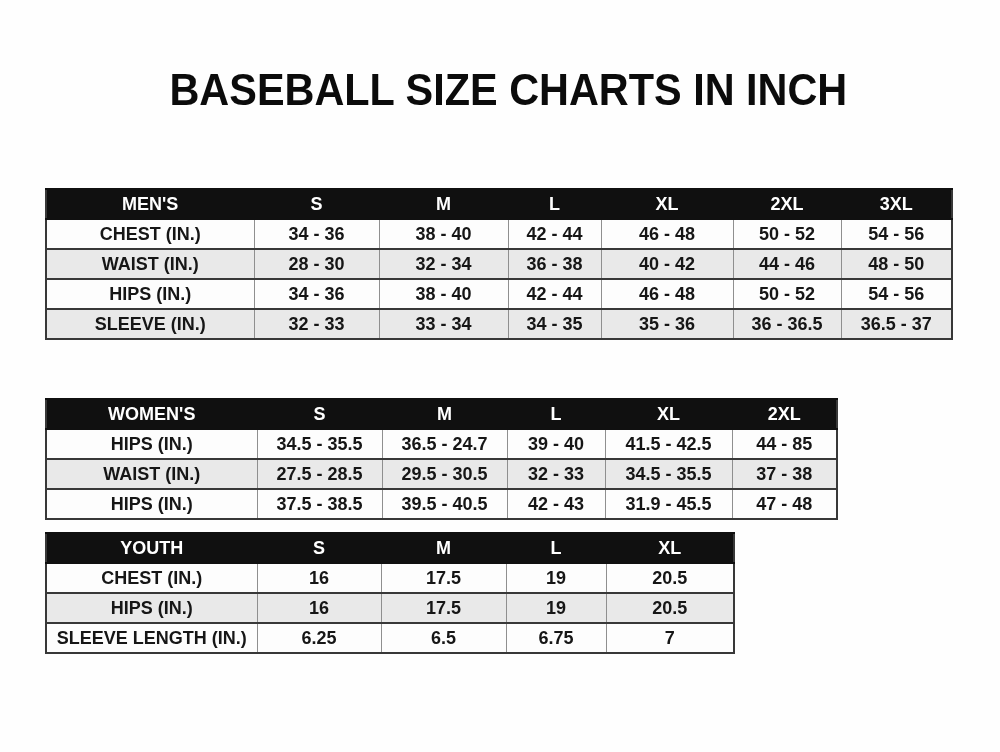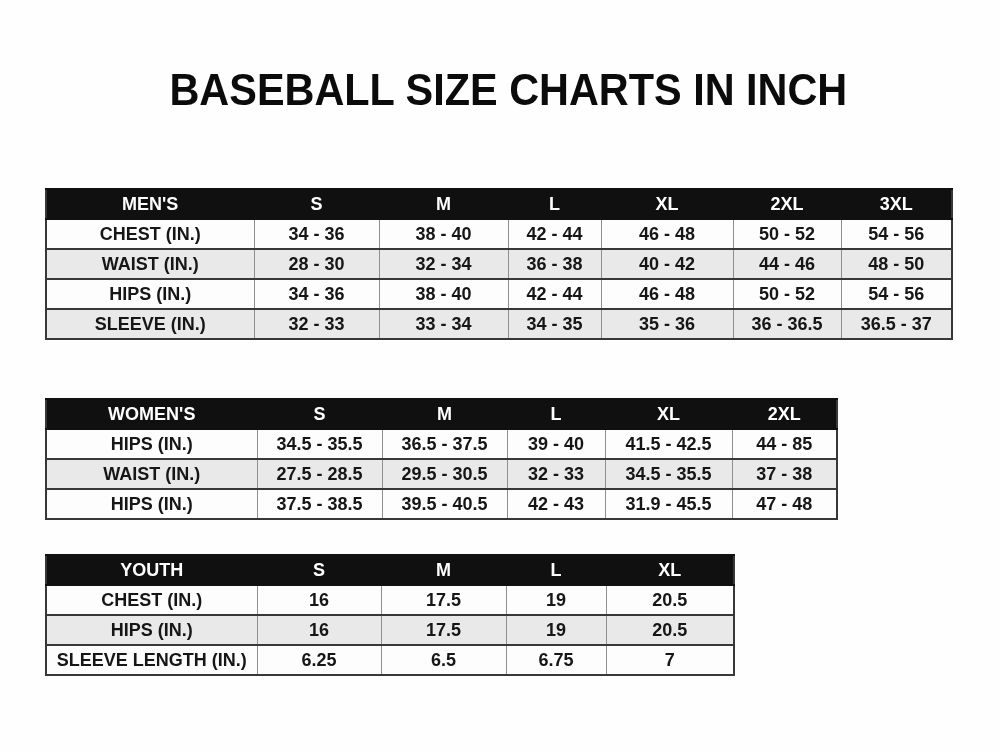--- a/index.html
+++ b/index.html
@@ -154,21 +154,21 @@
             <th>M</th>
             <th>L</th>
             <th>XL</th>
             <th>2XL</th>
           </tr>
         </thead>
         <tbody>
           <tr>
             <td>HIPS (IN.)</td>
             <td>34.5 - 35.5</td>
-            <td>36.5 - 37.5</td>
+            <td>36.5 - 24.7</td>
             <td>39 - 40</td>
             <td>41.5 - 42.5</td>
             <td>44 - 85</td>
           </tr>
           <tr>
             <td>WAIST (IN.)</td>
             <td>27.5 - 28.5</td>
             <td>29.5 - 30.5</td>
             <td>32 - 33</td>
             <td>34.5 - 35.5</td>
@@ -177,21 +177,21 @@
           <tr>
             <td>HIPS (IN.)</td>
             <td>37.5 - 38.5</td>
             <td>39.5 - 40.5</td>
             <td>42 - 43</td>
             <td>31.9 - 45.5</td>
             <td>47 - 48</td>
           </tr>
         </tbody>
       </table>
-      <table class="size-table" style="top: 554px; left: 45px;">
+      <table class="size-table" style="top: 532px; left: 45px;">
         <colgroup>
           <col style="width: 211px;">
           <col style="width: 124px;">
           <col style="width: 125px;">
           <col style="width: 100px;">
           <col style="width: 128px;">
         </colgroup>
         <thead>
           <tr>
             <th>YOUTH</th>

